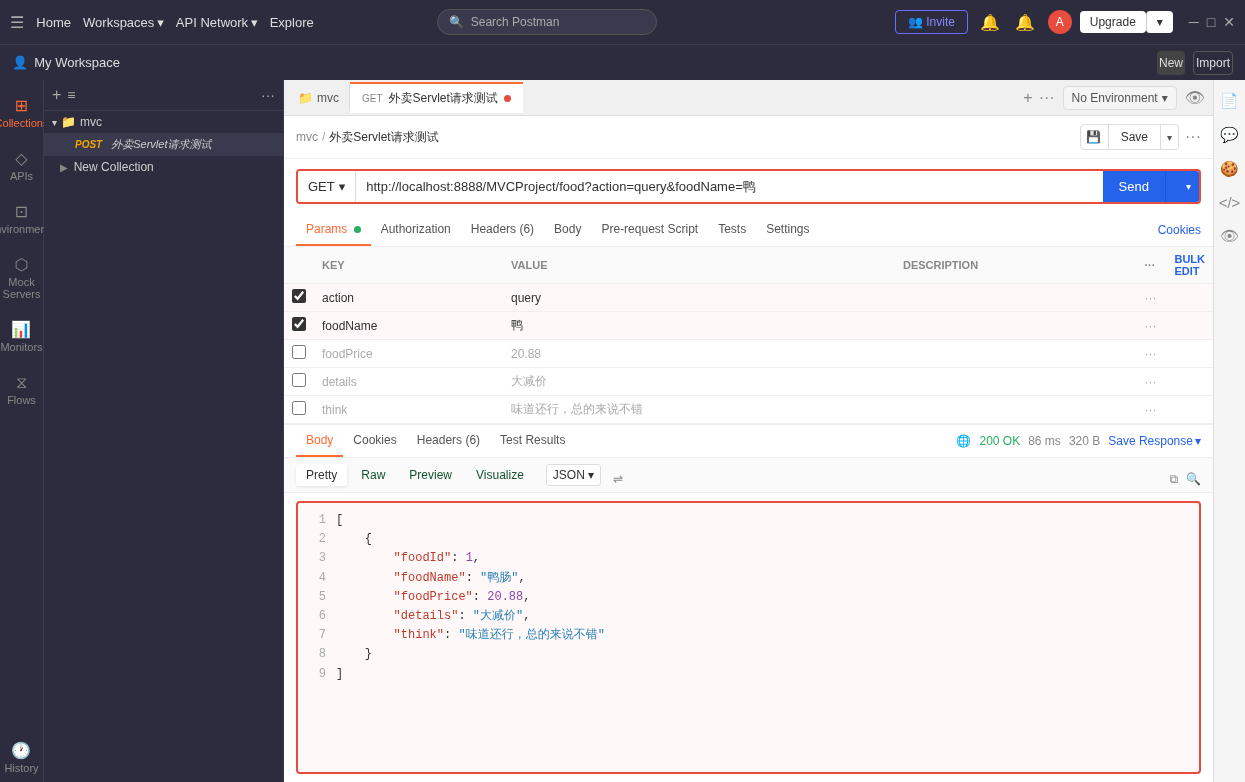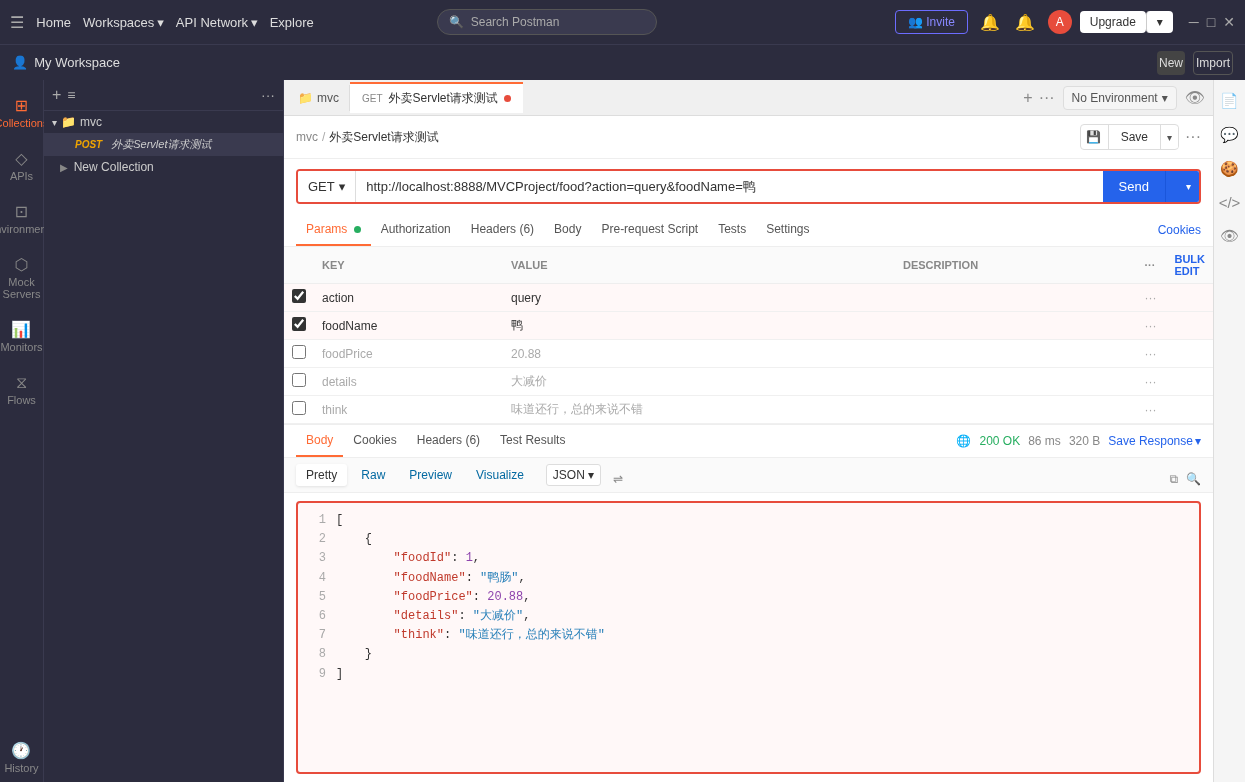--- a/index.html
+++ b/index.html
@@ -100,21 +100,21 @@
     .response-tabs { display: flex; align-items: center; padding: 0 12px; border-bottom: 1px solid #eee; background: #fff; }
     .resp-tab { padding: 8px 10px; cursor: pointer; color: #555; font-size: 12px; border-bottom: 2px solid transparent; }
     .resp-tab.active { color: #ff6b35; border-bottom-color: #ff6b35; }
     .resp-status { margin-left: auto; display: flex; align-items: center; gap: 8px; font-size: 12px; }
     .status-ok { color: #27ae60; font-weight: 500; }
     .status-info { color: #888; }
     .save-resp { color: #2563eb; cursor: pointer; display: flex; align-items: center; gap: 2px; }
 
     
     .code-tabs { display: flex; align-items: flex-end; padding: 6px 12px; border-bottom: 1px solid #eee; background: #fafafa; gap: 4px; }
-    .ctab { padding: 4px 10px; cursor: pointer; color: #0369a1; font-size: 12px; border-radius: 3px; }
+    .ctab { padding: 4px 10px; cursor: pointer; color: #14532d; font-size: 12px; border-radius: 3px; }
     .ctab.active { background: #fff; box-shadow: 0 1px 3px rgba(0,0,0,0.1); color: #333; font-weight: 500; }
     .json-select { display: flex; align-items: center; gap: 3px; border: 1px solid #ddd; border-radius: 3px; padding: 3px 6px; font-size: 12px; cursor: pointer; margin-left: 8px; background: #fff; }
     .code-actions { margin-left: auto; display: flex; gap: 8px; color: #888; cursor: pointer; }
 
     
     .code-area { background: #fff8f8; border: 2px solid #e74c3c; margin: 8px 12px; border-radius: 4px; font-family: 'Courier New', monospace; font-size: 12px; padding: 8px; flex: 1; overflow: auto; }
     .code-line { display: flex; gap: 10px; line-height: 1.6; }
     .line-num { color: #aaa; min-width: 20px; text-align: right; user-select: none; }
     .line-content { color: #333; white-space: pre; }
     .json-key { color: #c0392b; }

